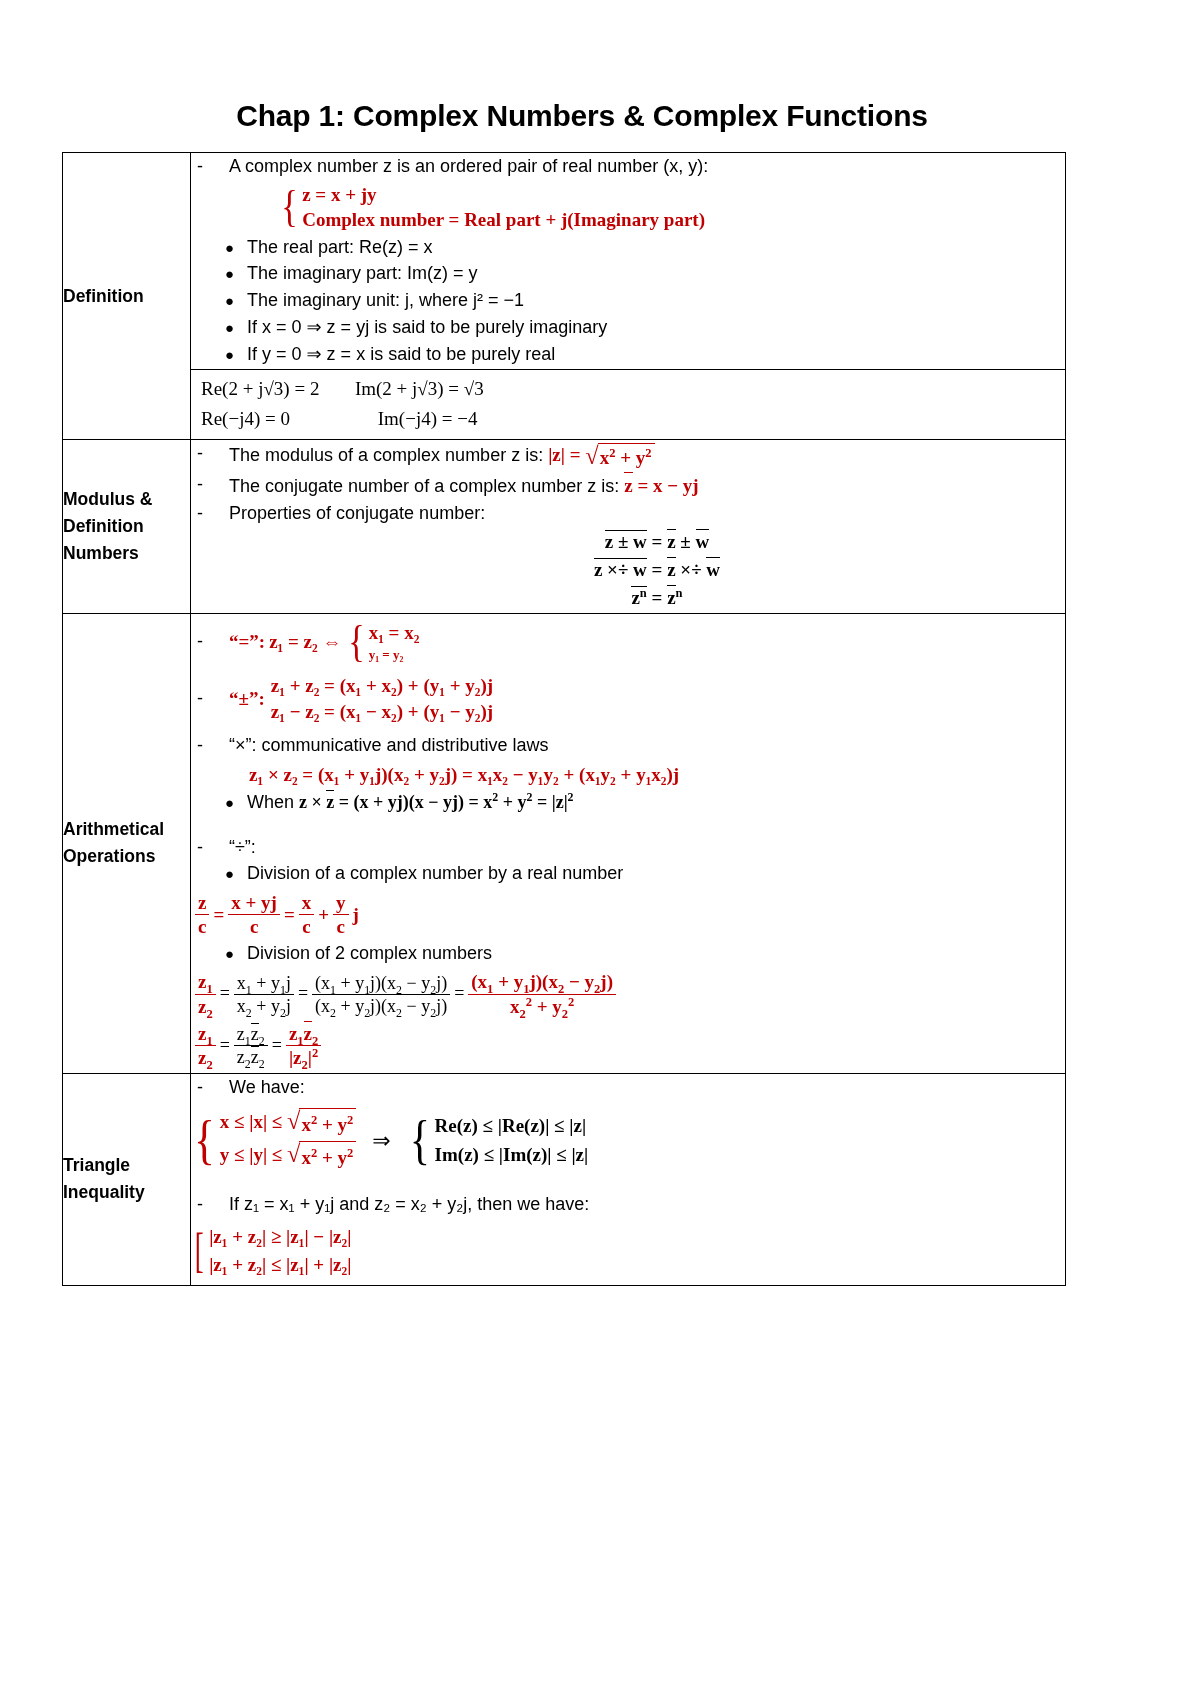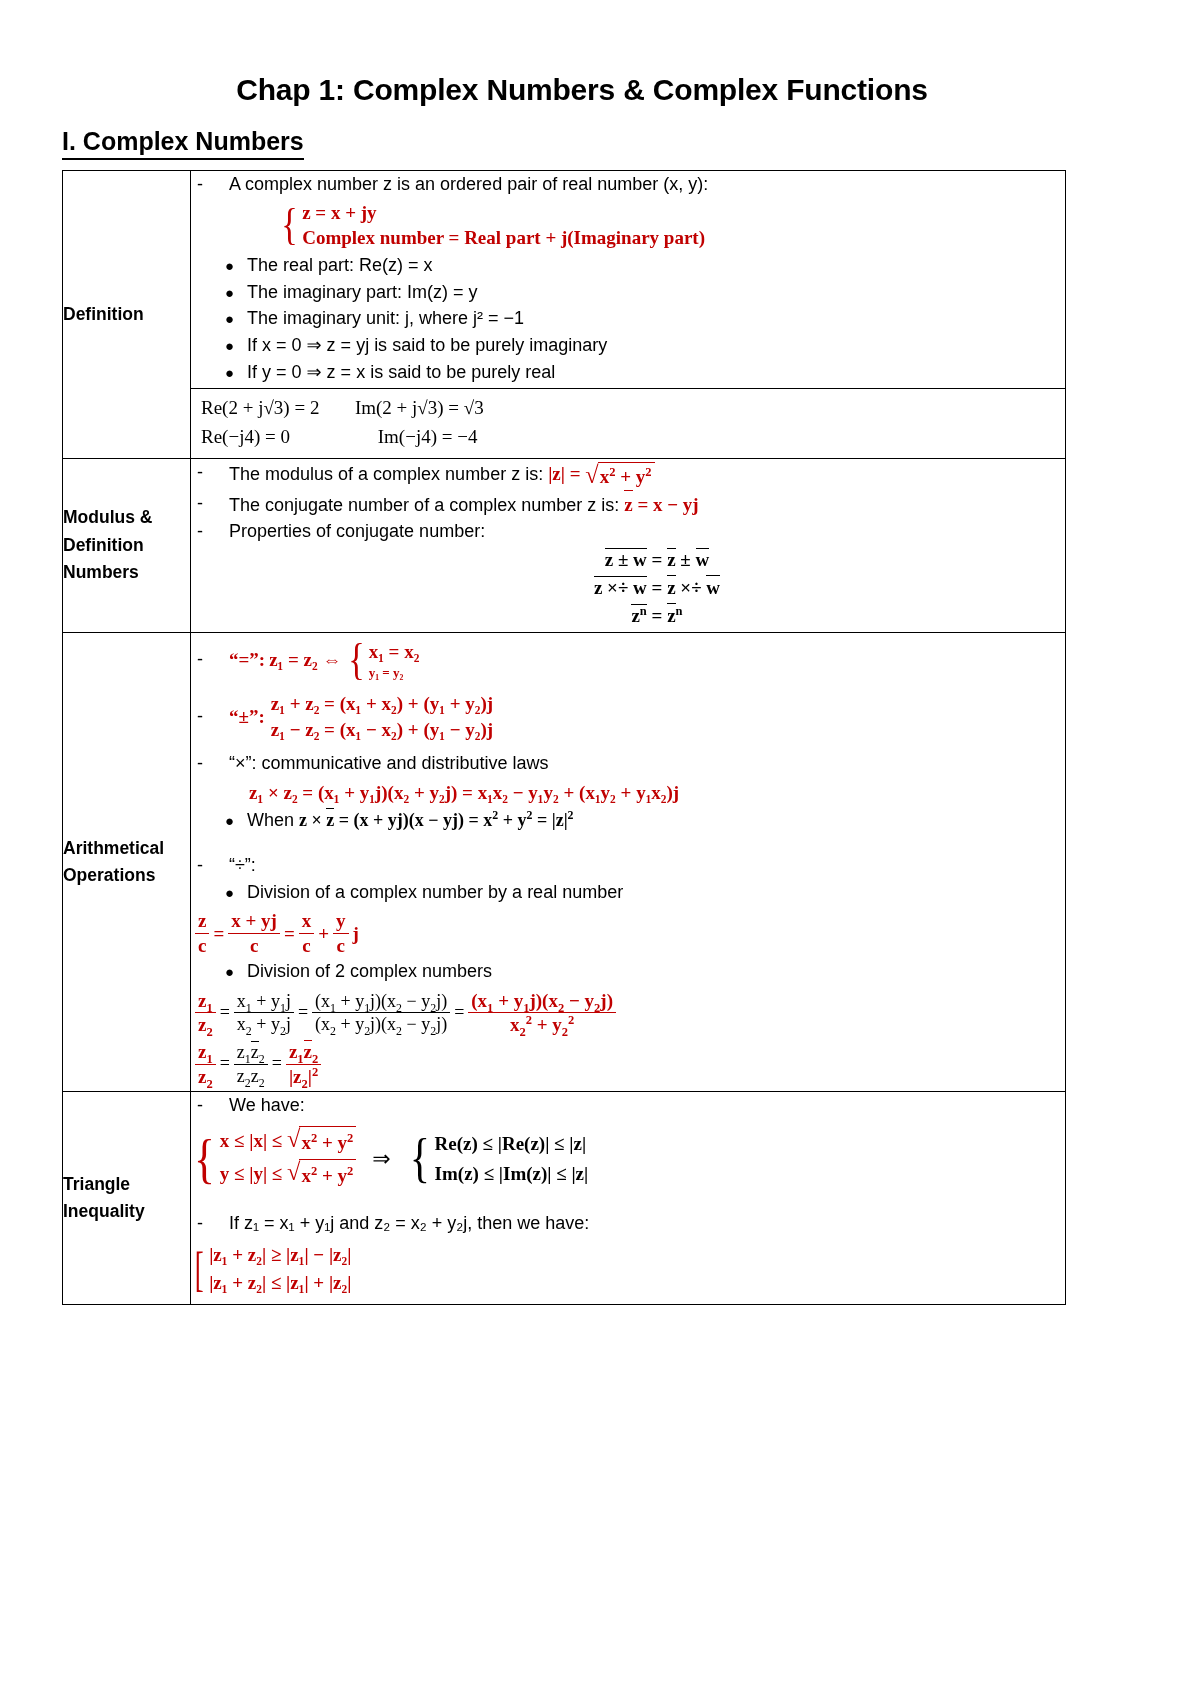--- a/index.html
+++ b/index.html
@@ -8,21 +8,21 @@
     width:1200px;
     min-height:1697px;
     font-family:"Liberation Sans", sans-serif;
     color:#000000;
     -webkit-font-smoothing:antialiased;
   }
   .page{
     width:1164px;
     min-height:1697px;
     box-sizing:border-box;
-    padding:72px 62px 40px 62px;
+    padding:98px 62px 40px 62px;
     background:#fff;
   }
   .doc-title{
     text-align:center;
     font-size:30px;
     font-weight:bold;
     letter-spacing:-0.2px;
     margin:0 0 18px 0;
     line-height:1.2;
   }
@@ -183,23 +183,20 @@
   .ex-line .gap{display:inline-block; width:26px;}
   .implies{font-size:22px; padding:0 16px;}
 </style>
 </head>
 <body>
 
 <div class="page">
 
   <div class="doc-title">Chap 1: Complex Numbers &amp; Complex Functions</div>
 
-  <div>
-    <span class="section-heading">I. Complex Numbers</span>
-  </div>
 
   <table class="grid">
 
     <tbody>
         <tr>
       <td class="label-cell" rowspan="2">Definition</td>
       <td class="body-cell">
 
         <div class="dash-row">
           <span class="mk">-</span>

